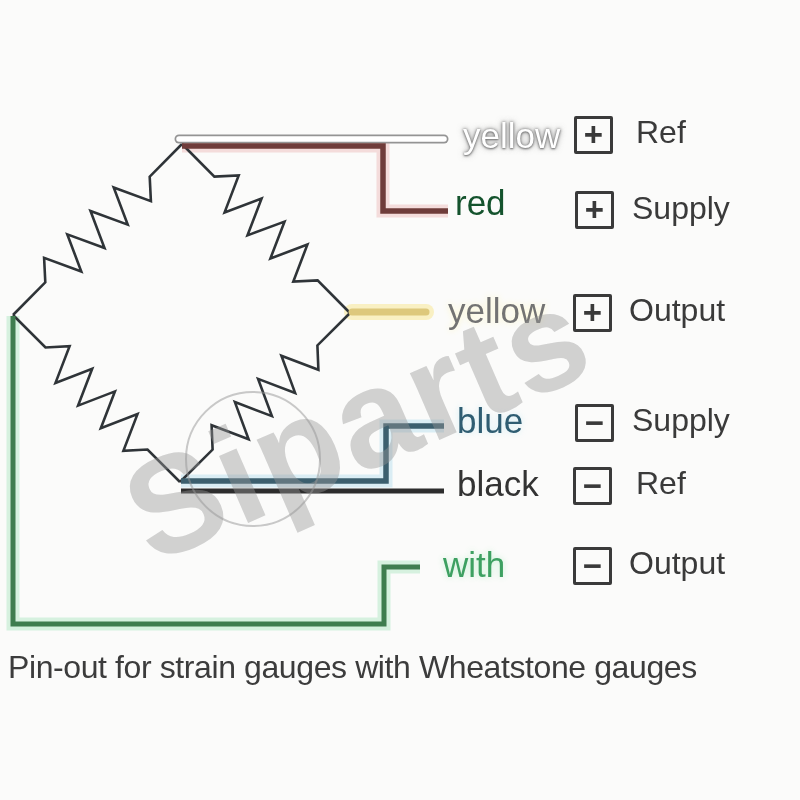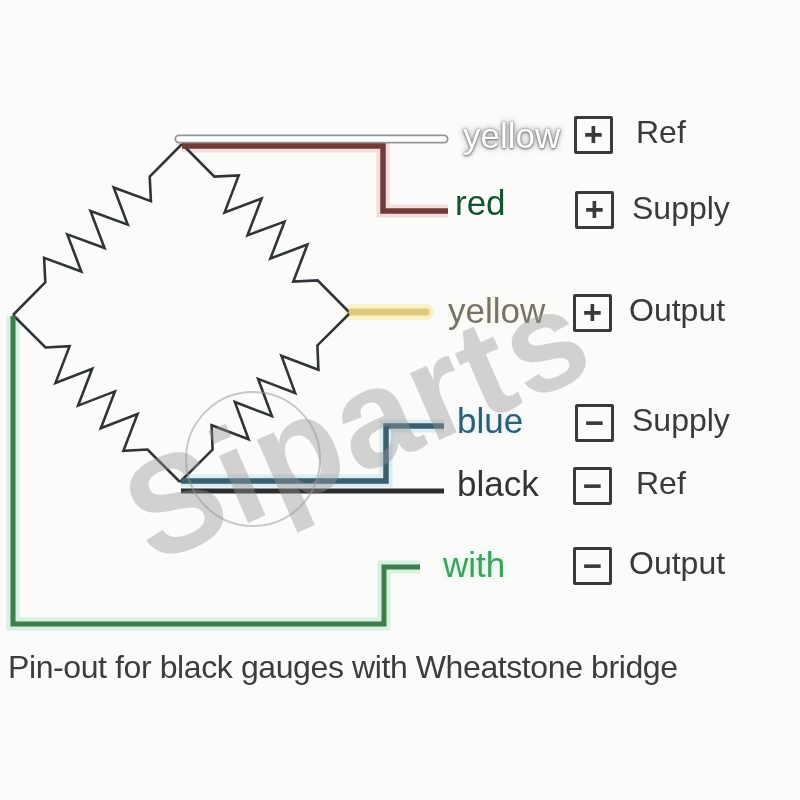--- a/index.html
+++ b/index.html
@@ -113,15 +113,15 @@
   <span class="terminal t1">Ref</span>
   <span class="terminal t2">Supply</span>
   <span class="terminal t3">Output</span>
   <span class="terminal t4">Supply</span>
   <span class="terminal t5">Ref</span>
   <span class="terminal t6">Output</span>
 
   <div class="watermark-circle"></div>
   <div class="watermark-text">Siparts</div>
 
-  <div class="caption">Pin-out for black gauges with Wheatstone bridge</div>
+  <div class="caption">Pin-out for strain gauges with Wheatstone gauges</div>
 
 </div>
 
 </body></html>

